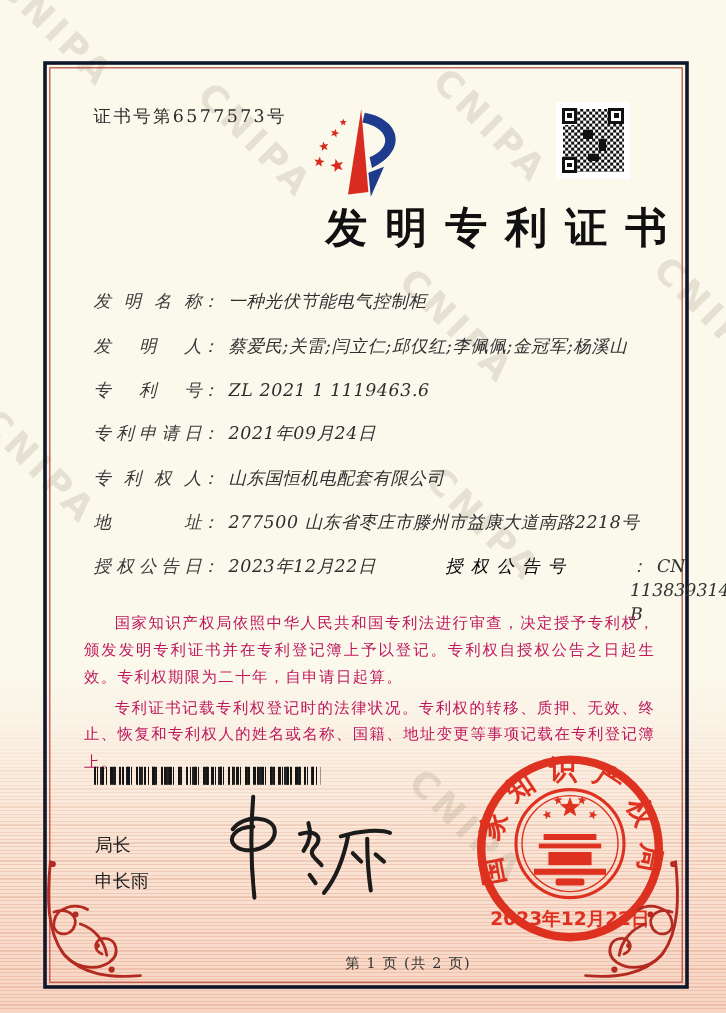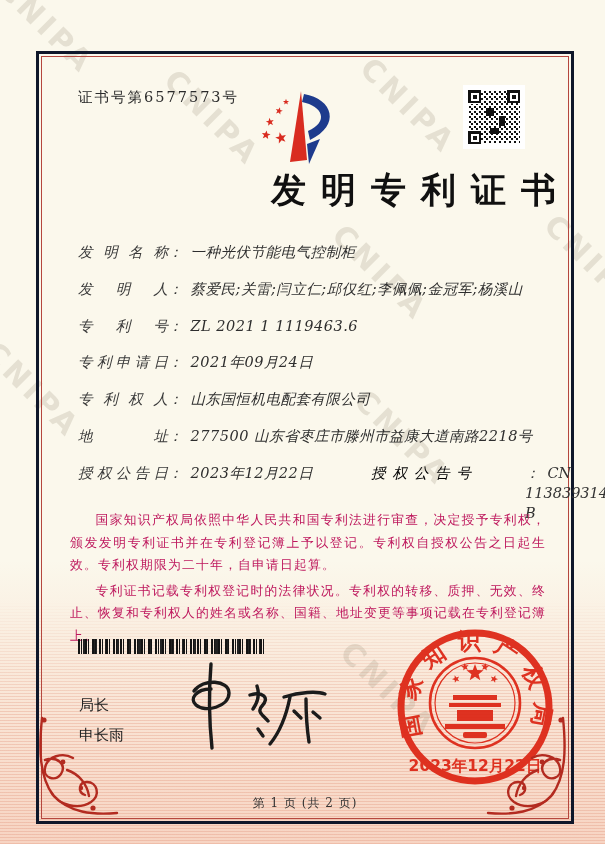--- a/index.html
+++ b/index.html
@@ -46,21 +46,21 @@
   .paras p{margin:0 0 3px 0;text-indent:2em;}
 
   
   .barcode{position:absolute;left:39px;top:585px;width:189px;height:15px;
     background:
       repeating-linear-gradient(90deg,#141414 0 2px,rgba(0,0,0,0) 2px 3px,#141414 3px 4px,rgba(0,0,0,0) 4px 7px),
       repeating-linear-gradient(90deg,rgba(0,0,0,0) 0 5px,#222 5px 8px,rgba(0,0,0,0) 8px 11px);}
   .signer{position:absolute;left:40px;top:636px;font-family:Liberation Serif, serif;font-size:15px;color:#222;line-height:30px;}
   .signature{position:absolute;left:134px;top:604px;}
   .seal{position:absolute;left:354px;top:571px;}
-  .page-no{position:absolute;left:0;top:741px;width:100%;text-align:center;font-size:12px;color:#333;letter-spacing:1px;}
+  .page-no{position:absolute;left:0;top:741px;width:100%;text-align:center;font-size:12px;color:#333;letter-spacing:1px;padding-left:35px;}
 
   .flourish{position:absolute;z-index:5;}
   .fl-left{left:37px;top:700px;}
   .fl-right{right:37px;top:700px;transform:scaleX(-1);}
 
   .continuation{position:absolute;left:0;top:823px;width:605px;text-align:center;z-index:6;
     font-size:14.5px;letter-spacing:5px;color:#3a3a3a;}
 </style>
 </head>
 <body>

